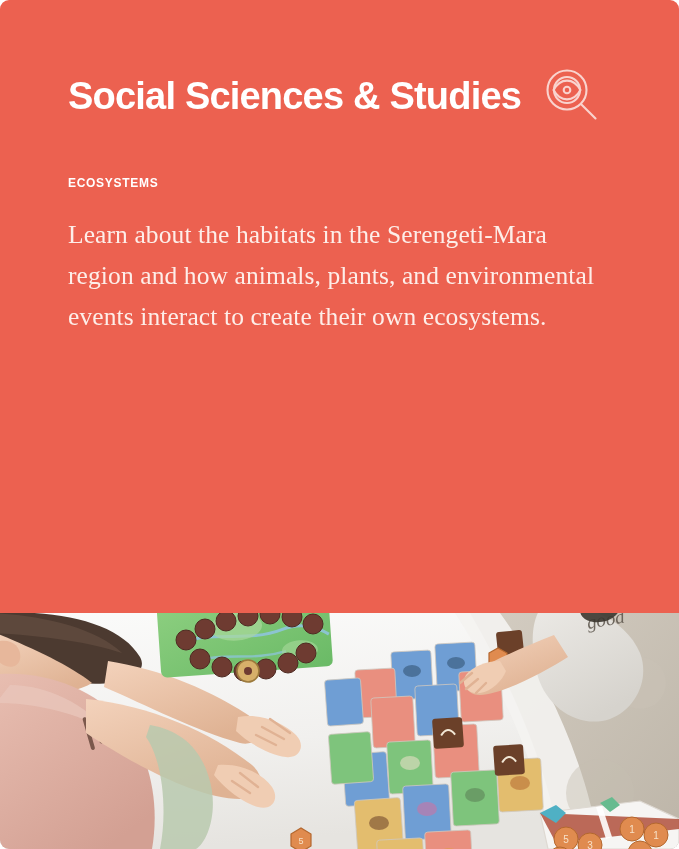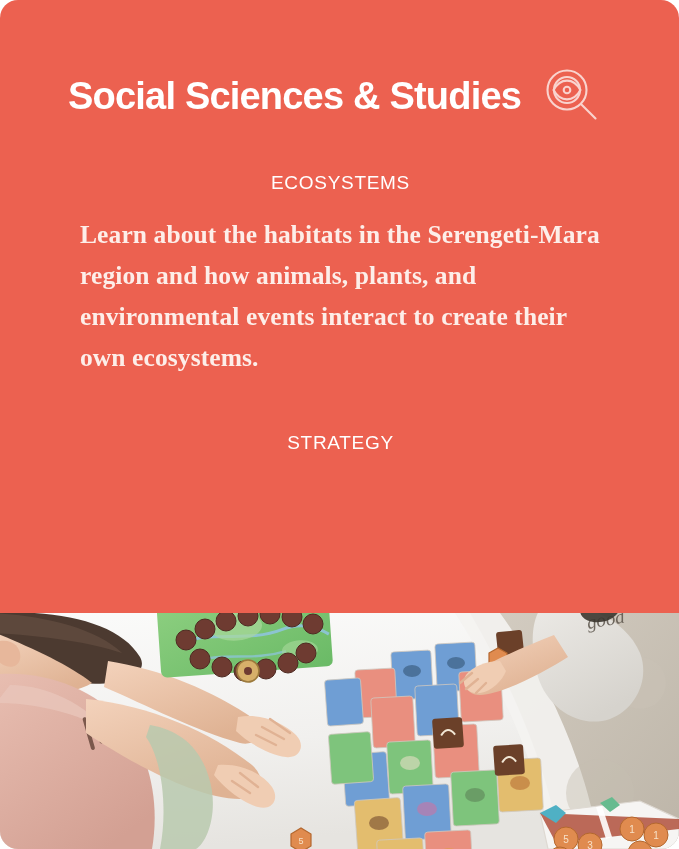--- a/index.html
+++ b/index.html
@@ -12,21 +12,21 @@
     height: 849px;
     overflow: hidden;
     font-family: "Liberation Sans", sans-serif;
   }
 
   
   #card {
     position: relative;
     width: 679px;
     height: 849px;
-    border-radius: 18px;
+    border-radius: 9px;
     overflow: hidden;
     background: #ffffff;
   }
 
   
   #info-panel {
     position: absolute;
     left: 0;
     top: 0;
     width: 679px;
@@ -71,35 +71,34 @@
     position: absolute;
     left: 68px;
     width: 545px;
   }
   #section-ecosystems { top: 172px; }
   #section-strategy  { top: 432px; }
 
   .section-heading {
     color: #ffffff;
     font-family: "Liberation Sans", sans-serif;
-    font-size: 19px;
-    font-weight: 400;
+    font-size: 12px;
+    font-weight: 700;
     letter-spacing: 0.7px;
     margin: 0 0 20px 0;
     line-height: 22px;
-    text-align: center;
   }
   .section-body {
     color: #fdeee9;
     font-family: "Liberation Serif", serif;
     font-size: 25.5px;
-    font-weight: 700;
+    font-weight: 400;
     line-height: 41px;
     letter-spacing: 0.1px;
-    margin: 12px;
+    margin: 0;
     max-width: 540px;
   }
 
   
   #photo {
     position: absolute;
     left: 0;
     top: 613px;
     width: 679px;
     height: 236px;
@@ -126,21 +125,20 @@
         <line x1="38.2" y1="36.2" x2="52.5" y2="50.5"></line>
       </svg>
     </div>
 
     <div class="section" id="section-ecosystems">
       <h2 class="section-heading">ECOSYSTEMS</h2>
       <p class="section-body">Learn about the habitats in the Serengeti-Mara region and how animals, plants, and environmental events interact to create their own ecosystems.</p>
     </div>
 
     <div class="section" id="section-strategy">
-      <h2 class="section-heading">STRATEGY</h2>
     </div>
 
   </section>
 
   <figure id="photo" style="margin:0">
     <svg viewBox="0 0 679 236" preserveAspectRatio="none" aria-hidden="true">
       <defs>
         <linearGradient id="tableG" x1="0" y1="0" x2="0.25" y2="1">
           <stop offset="0%" stop-color="#fbfbfa"></stop>
           <stop offset="60%" stop-color="#f1f0ee"></stop>

